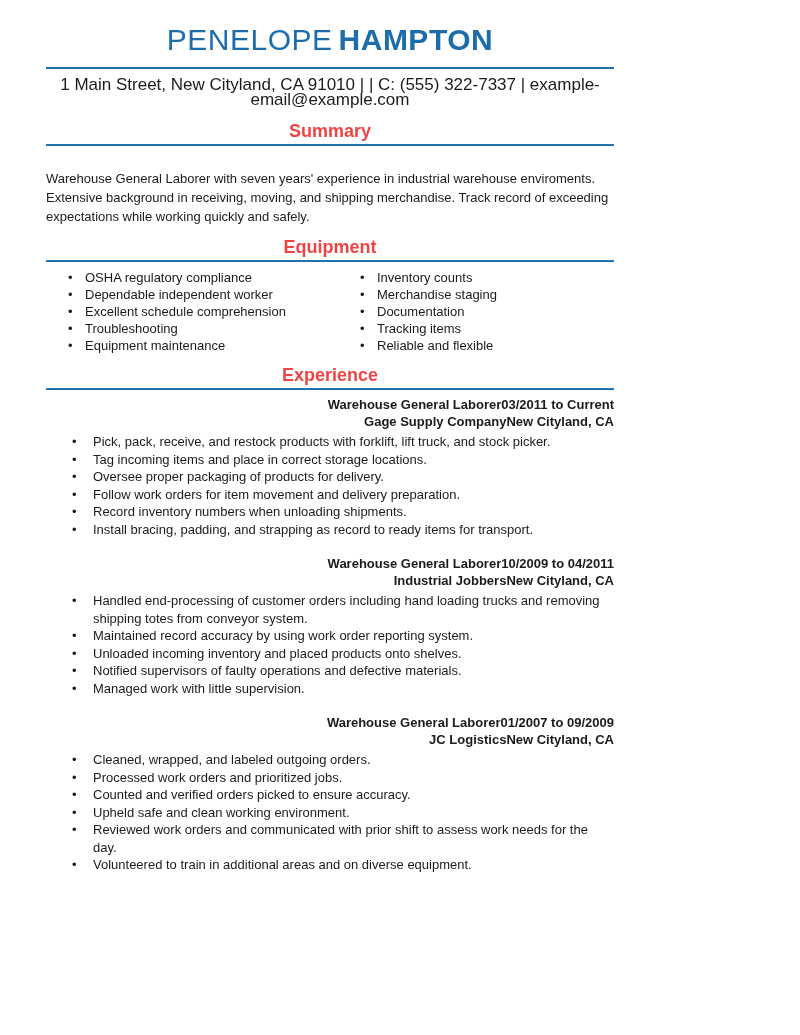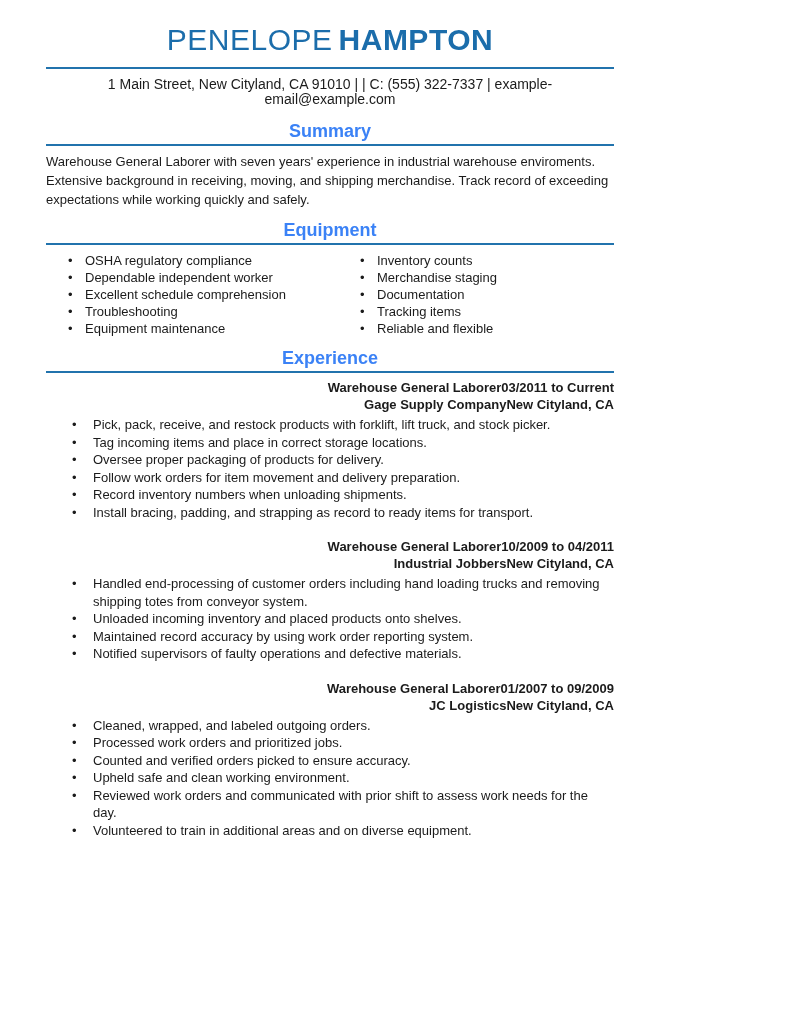--- a/index.html
+++ b/index.html
@@ -28,39 +28,39 @@
 
   .rule {
     border: 0;
     border-top: 2px solid #2173ad;
     margin: 0;
   }
   .rule.header { margin-bottom: 8px; }
 
   .contact {
     text-align: center;
-    font-size: 14px;
+    font-size: 17px;
     line-height: 15px;
     margin-bottom: 14px;
     color: #1b1b1b;
   }
 
   
   h2 {
     margin: 11px 0 3px 0;
     text-align: center;
     font-size: 18px;
     line-height: 20px;
     font-weight: 700;
-    color: #3b82f6;
+    color: #ef4444;
   }
 
   
   .summary-text {
-    margin: 6px 0 10px 0;
+    margin: 23px 0 10px 0;
     font-size: 13px;
     line-height: 19px;
   }
 
   
   .hl-grid {
     display: grid;
     grid-template-columns: 1fr 1fr;
     margin: 7px 0 10px 0;
     font-size: 13px;
@@ -155,23 +155,24 @@
         <div class="row">
           <span>Warehouse General Laborer</span>
           <span>10/2009 to 04/2011</span>
         </div>
         <div class="row">
           <span>Industrial Jobbers</span>
           <span>New Cityland, CA</span>
         </div>
         <ul>
           <li>Handled end-processing of customer orders including hand loading trucks and removing shipping totes from conveyor system.</li>
+          <li>Maintained record accuracy by using work order reporting system.</li>
           <li>Unloaded incoming inventory and placed products onto shelves.</li>
-          <li>Maintained record accuracy by using work order reporting system.</li>
           <li>Notified supervisors of faulty operations and defective materials.</li>
+          <li>Managed work with little supervision.</li>
         </ul>
       </article>
 
       <article class="job">
         <div class="row">
           <span>Warehouse General Laborer</span>
           <span>01/2007 to 09/2009</span>
         </div>
         <div class="row">
           <span>JC Logistics</span>

